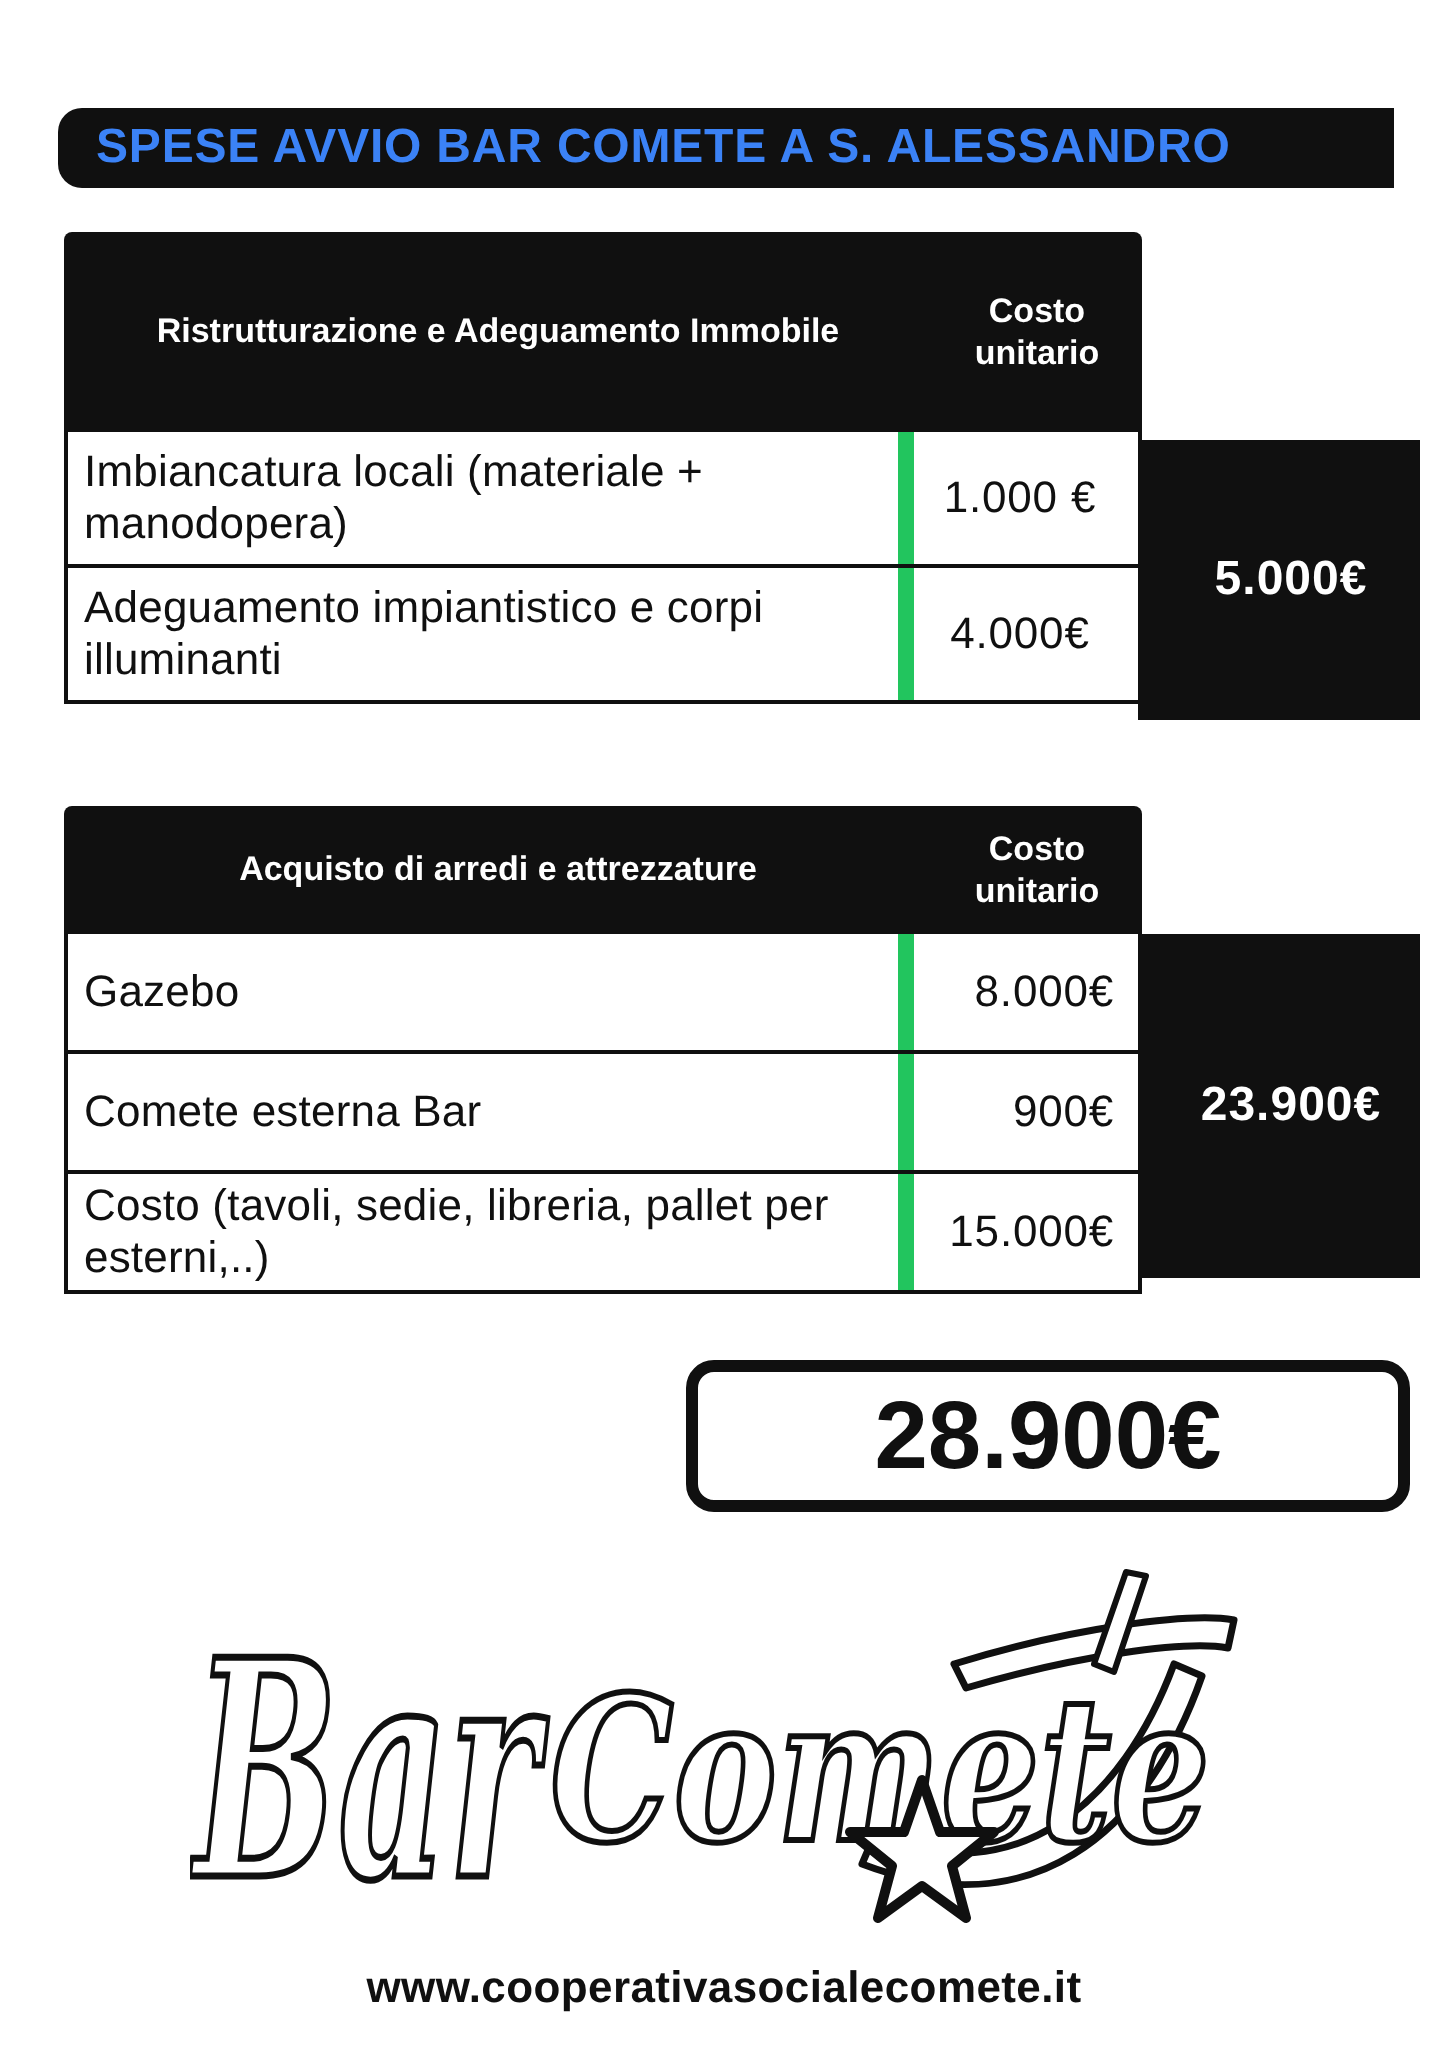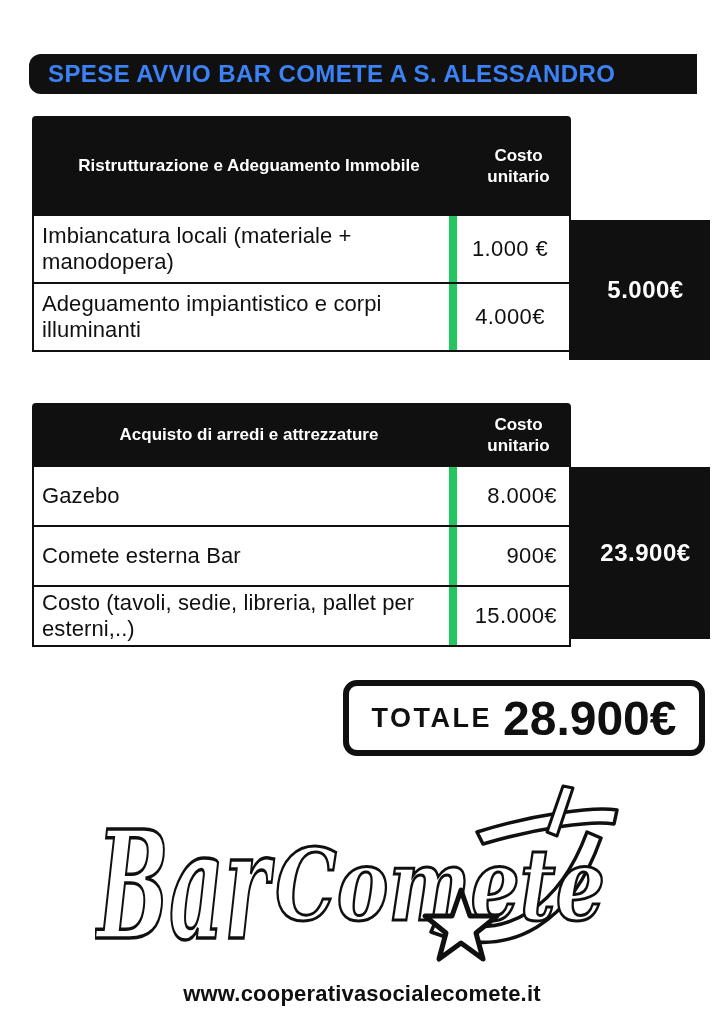--- a/index.html
+++ b/index.html
@@ -101,21 +101,20 @@
     </div>
     <div class="row">
       <div class="td label">Costo (tavoli, sedie, libreria, pallet per esterni,..)</div>
       <div class="td cost">15.000€</div>
     </div>
   </div>
 </section>
 <div class="abs total-box" style="left:569px;top:467px;width:129px;height:172px;">23.900€</div>
 
 <div class="abs grand-total">
-  <span class="gt-label">TOTALE</span>
   <span class="gt-value">28.900€</span>
 </div>
 
 <div class="abs logo">
   <svg width="530" height="200" viewBox="0 0 530 200" xmlns="http://www.w3.org/2000/svg">
 
     <path d="M 382 52 C 440 34 500 26 522 30 L 519 44 C 498 40 442 48 388 64 Z" fill="#ffffff" stroke="#101010" stroke-width="3.5" stroke-linejoin="round"></path>
     <path d="M 468 6 L 478 8 L 462 56 L 452 52 Z" fill="#ffffff" stroke="#101010" stroke-width="3" stroke-linejoin="round"></path>
 
     <path d="M 336 152 C 420 184 478 138 506 58 L 492 52 C 466 122 414 166 342 138 Z" fill="#ffffff" stroke="#101010" stroke-width="3.5" stroke-linejoin="round"></path>

